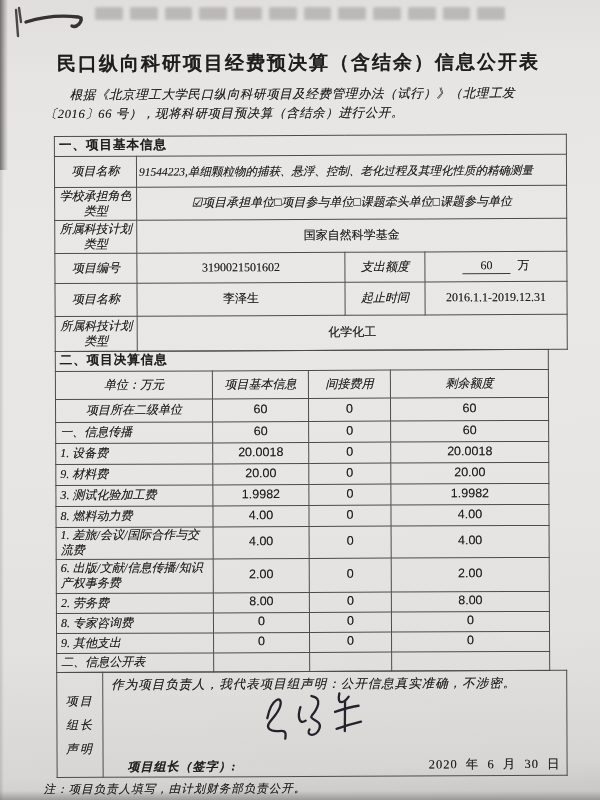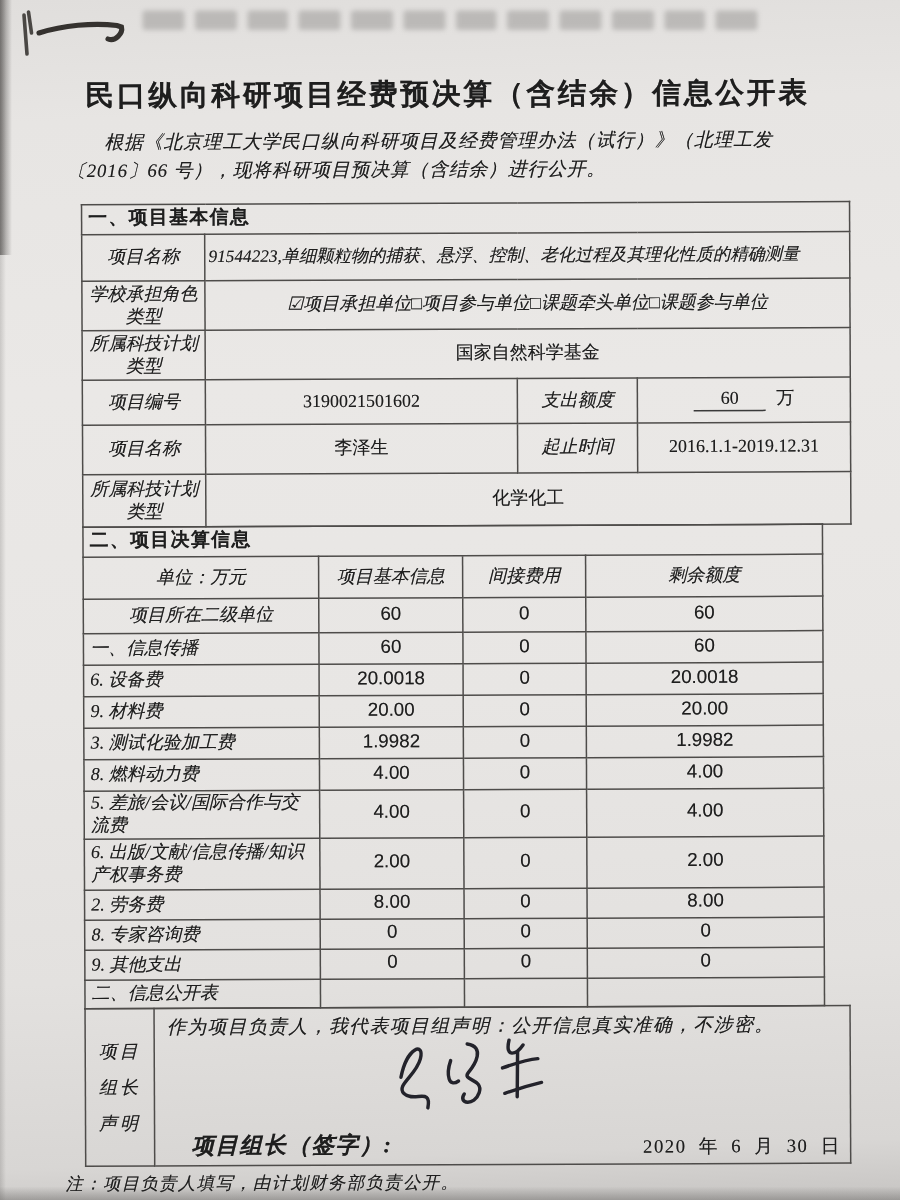--- a/index.html
+++ b/index.html
@@ -52,21 +52,21 @@
   .uline { display:inline-block; min-width:48px; border-bottom:1px solid #3a3a3a;
            text-align:center; padding:0 4px; }
   .unit { margin-left:7px; }
 
   .decl-label { letter-spacing:2px; line-height:2.0; padding:16px 7px; font-size:12px;margin-top:45px; }
   .decl-body  { position:relative; vertical-align:top; padding:0; height:88px; }
   .decl-statement { text-align:left; padding:5px 6px 0 8px; font-size:12.5px; letter-spacing:1px; }
   .sign-row { position:absolute; left:0; right:0; bottom:2px;
               display:flex; justify-content:space-between; align-items:flex-end;
               padding:0 4px 0 24px; }
-  .sign-label { font-size:15px; font-weight:bold; letter-spacing:1px; }
+  .sign-label { font-size:12px; font-weight:bold; letter-spacing:1px; }
   .sign-date  { font-size:12.5px; letter-spacing:1px; word-spacing:4px; padding-right:2px; }
   .signature  { position:absolute; left:150px; top:14px; transform: rotate(-5deg); }
 
   .footnote { margin:4px 0 0 42px; font-size:11.5px; letter-spacing:1px; }
 </style>
 </head>
 <body>
 
 <div class="paper">
 
@@ -166,21 +166,21 @@
         <td class="num">0</td>
         <td class="num">60</td>
       </tr>
       <tr style="height:21px">
         <td class="kai tl">一、信息传播</td>
         <td class="num">60</td>
         <td class="num">0</td>
         <td class="num">60</td>
       </tr>
       <tr style="height:21px">
-        <td class="kai tl">6. 设备费</td>
+        <td class="kai tl">1. 设备费</td>
         <td class="num">20.0018</td>
         <td class="num">0</td>
         <td class="num">20.0018</td>
       </tr>
       <tr style="height:21px">
         <td class="kai tl">9. 材料费</td>
         <td class="num">20.00</td>
         <td class="num">0</td>
         <td class="num">20.00</td>
       </tr>
@@ -190,21 +190,21 @@
         <td class="num">0</td>
         <td class="num">1.9982</td>
       </tr>
       <tr style="height:21px">
         <td class="kai tl">8. 燃料动力费</td>
         <td class="num">4.00</td>
         <td class="num">0</td>
         <td class="num">4.00</td>
       </tr>
       <tr style="height:32px">
-        <td class="kai tl">5. 差旅/会议/国际合作与交流费</td>
+        <td class="kai tl">1. 差旅/会议/国际合作与交流费</td>
         <td class="num">4.00</td>
         <td class="num">0</td>
         <td class="num">4.00</td>
       </tr>
       <tr style="height:34px">
         <td class="kai tl">6. 出版/文献/信息传播/知识产权事务费</td>
         <td class="num">2.00</td>
         <td class="num">0</td>
         <td class="num">2.00</td>
       </tr>

